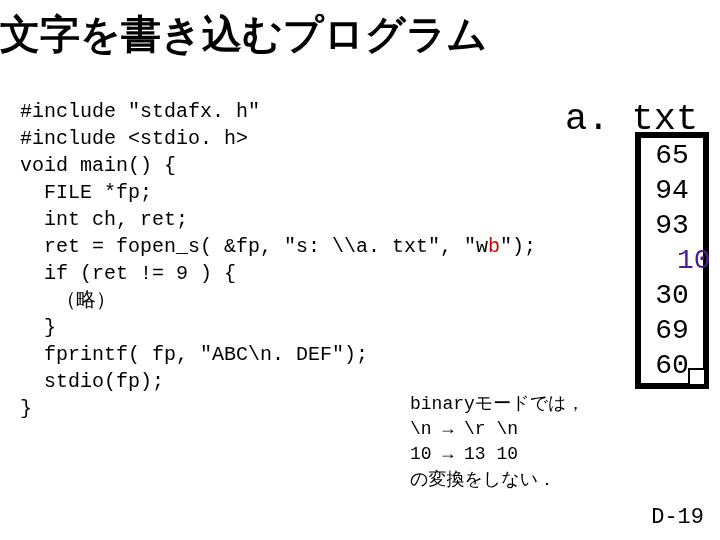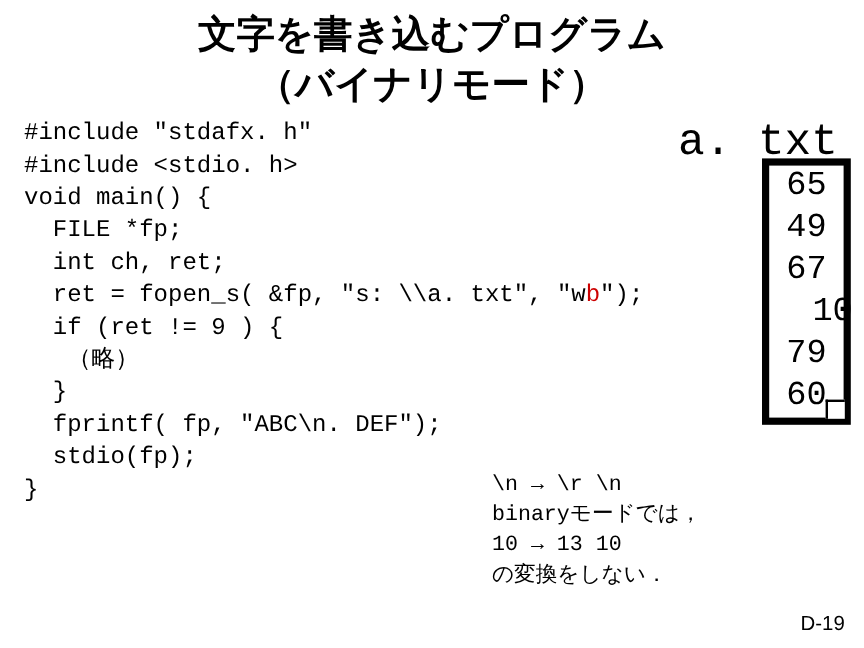--- a/index.html
+++ b/index.html
@@ -5,22 +5,22 @@
   body {
     margin: 0;
     padding: 0;
     width: 720px;
     height: 540px;
     font-family: "MS PGothic", "Hiragino Kaku Gothic Pro", sans-serif;
     position: relative;
     background: white;
   }
   .title {
-    text-align: center;
-    font-size: 32px;
+    text-align: left;
+    font-size: 40px;
     font-weight: bold;
     padding: 8px 0 4px 0;
     line-height: 1.3;
   }
   .code-block {
     position: absolute;
     left: 20px;
     top: 98px;
     font-family: "Courier New", Consolas, monospace;
     font-size: 20px;
@@ -48,73 +48,73 @@
     left: 635px;
     top: 132px;
     width: 62px;
     border: 6px solid #000000;
     font-family: "Courier New", monospace;
     font-size: 28px;
     line-height: 1.25;
     text-align: center;
     background: white;
   }
-  .filebox .redv { color: #000000; margin-left: 36px; }
+  .filebox .redv { color: #4c1d95; margin-left: 36px; }
   .dog-ear {
     position: absolute;
     right: -1px;
     bottom: -1px;
     width: 14px;
     height: 14px;
     background: white;
     border-top: 2px solid #000;
     border-left: 2px solid #000;
   }
   .page-num {
     position: absolute;
     right: 16px;
     bottom: 10px;
-    font-family: Liberation Sans, sans-serif;
-    font-size: 17px;
+    font-family: Liberation Mono, monospace;
+    font-size: 22px;
     margin-left: 27px;
   }
 </style>
 </head>
 <body>
 
 <div class="title">
   <span>文字を書き込むプログラム</span><br>
-  <span>（バイナリモード）</span>
 </div>
 
 <div class="code-block"><span>#include "stdafx. h"</span>
 <span>#include &lt;stdio. h&gt;</span>
 <span>void main() {</span>
 <span>  FILE *fp;</span>
 <span>  int ch, ret;</span>
 <span>  ret = fopen_s( &amp;fp, "s: \\a. txt", "w</span><span class="kw-red">b</span><span>");</span>
 <span>  if (ret != 9 ) {</span>
 <span>   （略）</span>
 <span>  }</span>
 <span>  fprintf( fp, "ABC\n. DEF");</span>
 <span>  stdio(fp);</span>
 <span>}</span></div>
 
 <div class="note">
+  <div>binaryモードでは，</div>
   <div>\n → \r \n</div>
-  <div>binaryモードでは，</div>
   <div>10 → 13 10</div>
   <div>の変換をしない．</div>
 </div>
 
 <div class="txt-label">a. txt</div>
 
 <div class="filebox">
   <div>65</div>
-  <div>49</div>
-  <div>67</div>
+  <div>94</div>
+  <div>93</div>
   <div class="redv">10</div>
-  <div>79</div>
+  <div>30</div>
+  <div>69</div>
   <div>60</div>
   <div class="dog-ear"></div>
 </div>
 
 <div class="page-num">D-19</div>
 
 </body></html>

